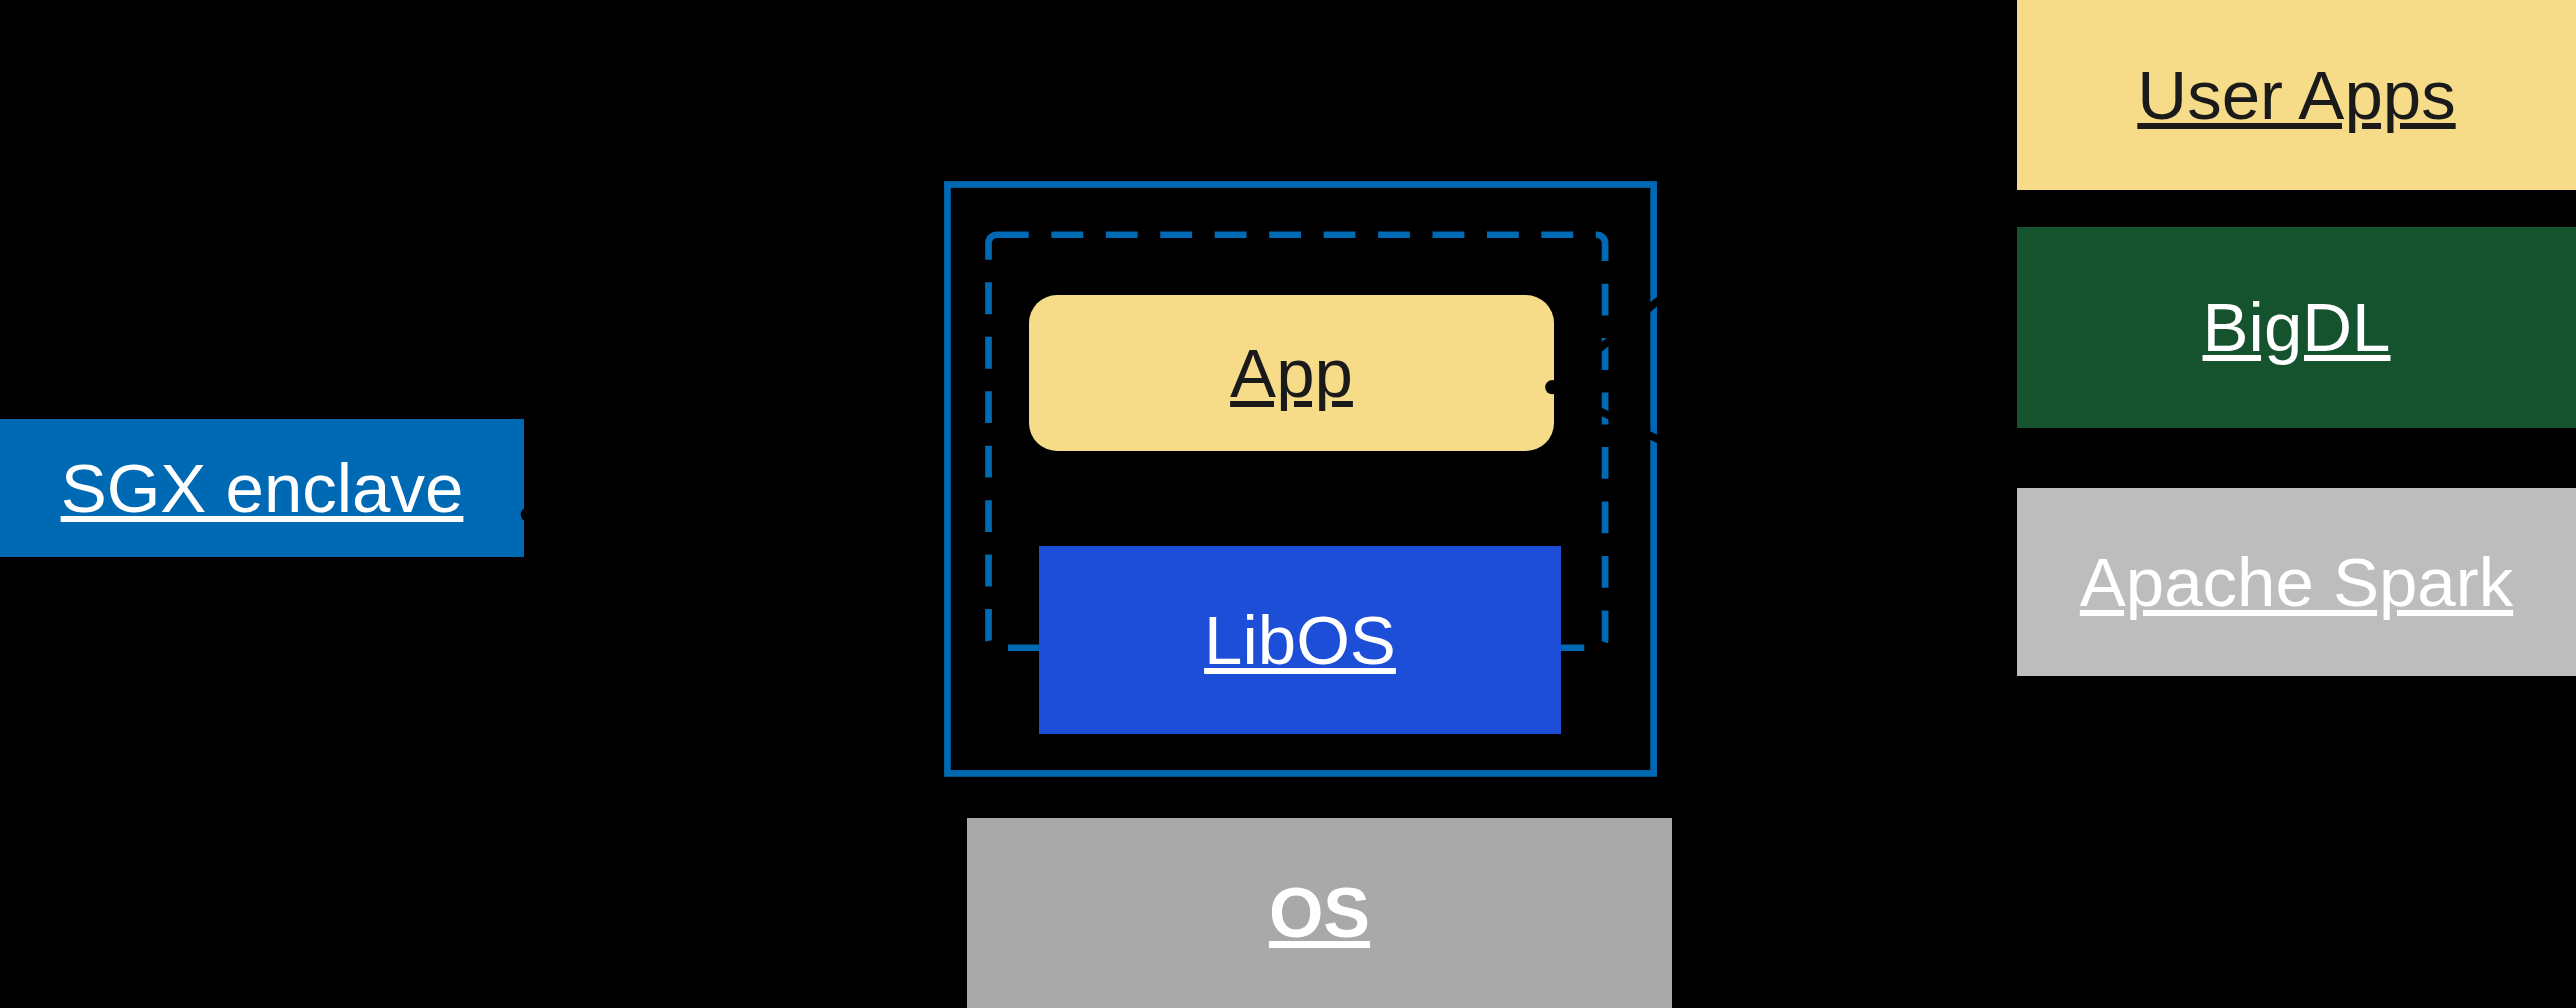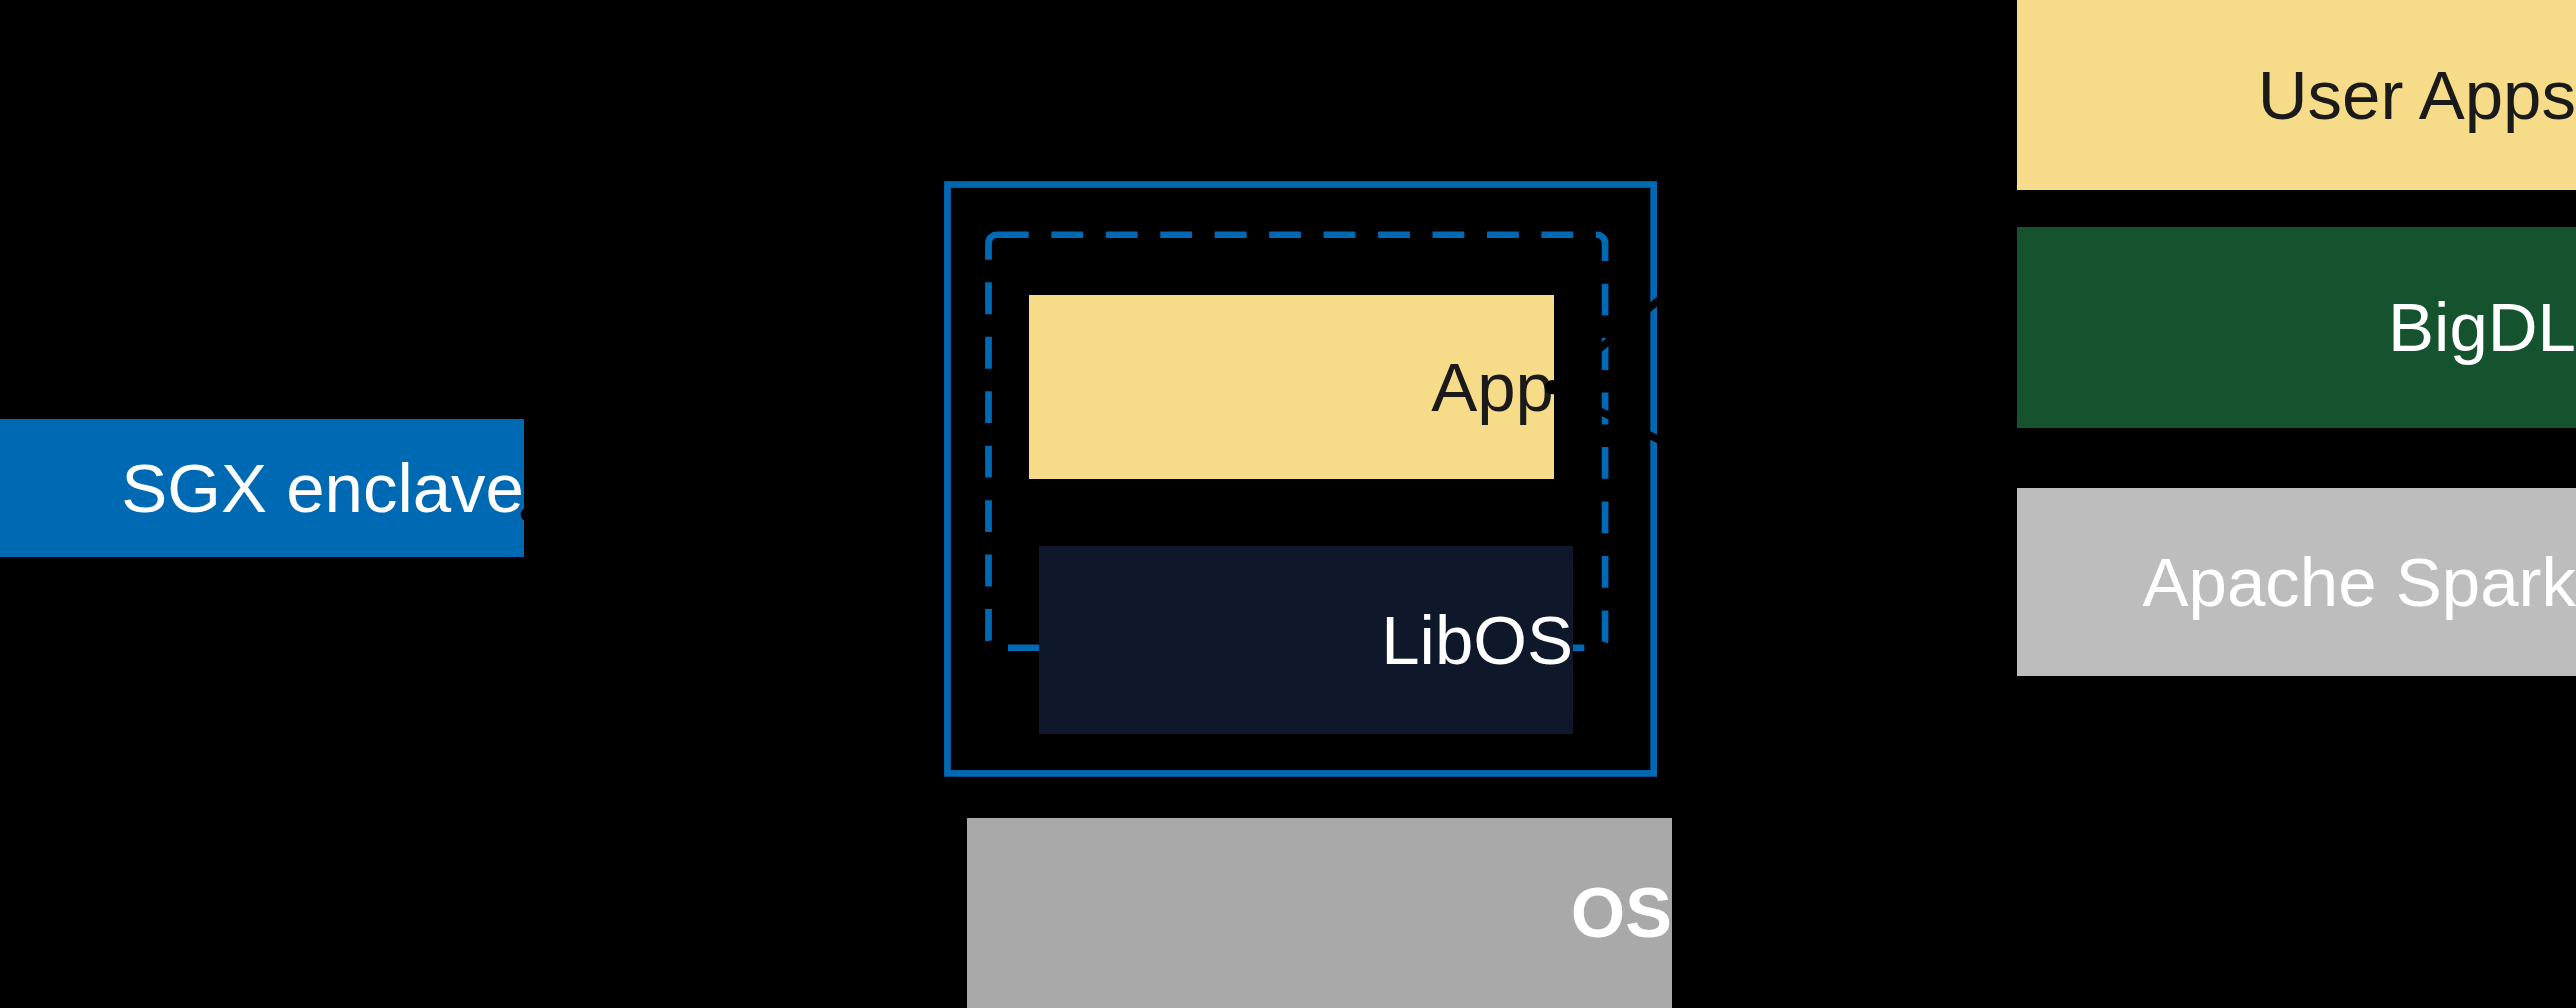--- a/index.html
+++ b/index.html
@@ -20,30 +20,31 @@
     left: 0;
     top: 0;
     width: 2576px;
     height: 1009px;
     pointer-events: none;
   }
   .box {
     position: absolute;
     display: flex;
     align-items: center;
-    justify-content: flex-end;
+    justify-content: center;
     font-size: 69px;
     line-height: 1;
     white-space: nowrap;
+    text-decoration: underline;
   }
   
   #sgx-box        { left: 0;     top: 419px; width: 524px; height: 138px; background: #0069B4; color: #ffffff; }
   
-  #app-box        { left: 1029px; top: 295px; width: 525px; height: 184px; background: #F6DC88; color: #1a1a1a; }
-  #libos-box      { left: 1039px; top: 546px; width: 522px; height: 188px; background: #0f172a; color: #ffffff; padding-left: 12px; }
+  #app-box        { left: 1029px; top: 295px; width: 525px; height: 156px; background: #F6DC88; color: #1a1a1a; border-radius: 28px; }
+  #libos-box      { left: 1039px; top: 546px; width: 522px; height: 188px; background: #1d4ed8; color: #ffffff; }
   
   #os-box         { left: 947px; top: 818px; width: 705px; height: 190px; background: #A9A9A9; color: #ffffff; font-weight: bold; font-size: 70px; margin-left: 20px; }
   
   #user-apps-box  { left: 2017px; top: 0;     width: 559px; height: 190px; background: #F6DC88; color: #1a1a1a; }
   #bigdl-box      { left: 2017px; top: 227px; width: 559px; height: 201px; background: #14532d; color: #ffffff; }
   #spark-box      { left: 2017px; top: 488px; width: 559px; height: 188px; background: #BDBDBD; color: #ffffff; }
 
   .borders-rect {
     fill: none;
     stroke: #0069B4;

